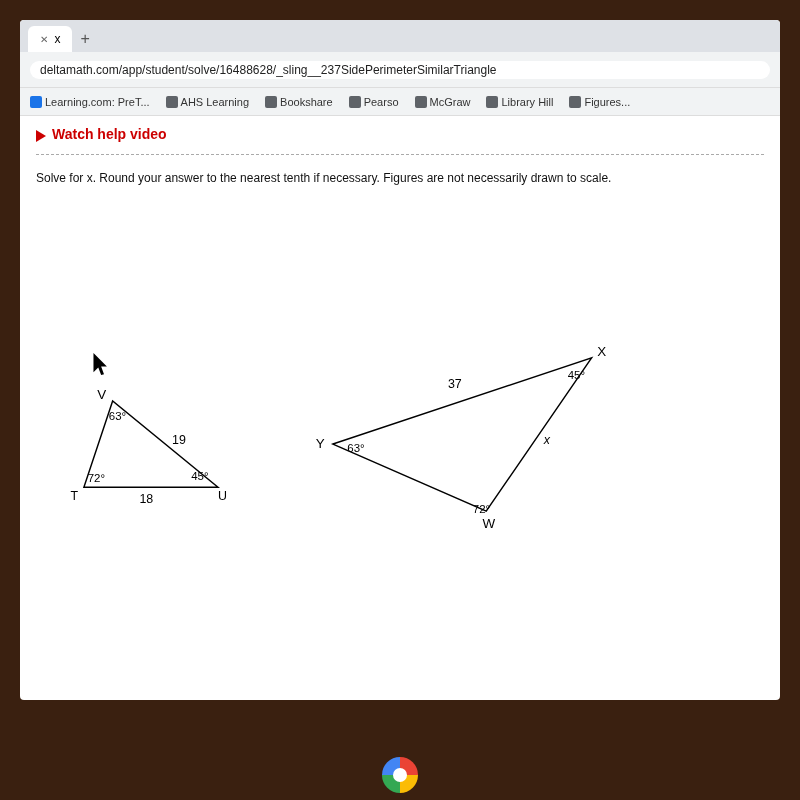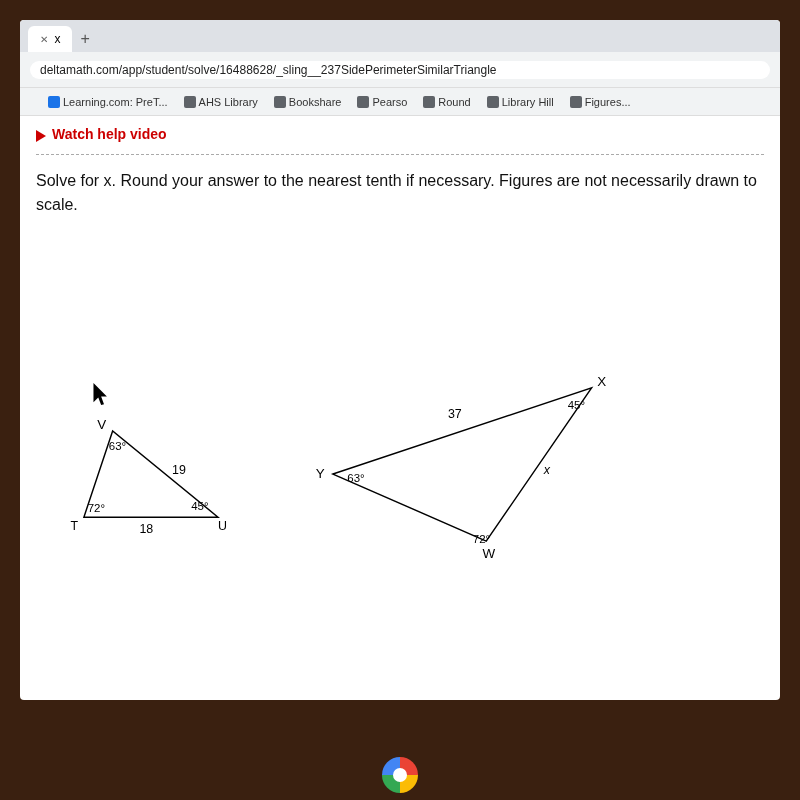--- a/index.html
+++ b/index.html
@@ -66,21 +66,21 @@
       padding: 2px 10px;
       font-size: 12px;
       color: #222;
       flex: 1;
     }
     .bookmarks-bar {
       background: #f1f3f4;
       height: 28px;
       display: flex;
       align-items: center;
-      padding: 0 24px;
+      padding: 0 6px;
       gap: 8px;
       font-size: 11px;
       color: #333;
       border-bottom: 1px solid #ddd;
       overflow: hidden;
     }
     .bookmark-item {
       display: flex;
       align-items: center;
       gap: 3px;
@@ -118,21 +118,21 @@
       border-bottom: 6px solid transparent;
       border-left: 10px solid #c00;
       display: inline-block;
     }
     .divider {
       border: none;
       border-top: 1px dashed #aaa;
       margin-bottom: 14px;
     }
     .problem-text {
-      font-size: 16px;
+      font-size: 12px;
       color: #111;
       line-height: 1.5;
       margin-bottom: 20px;
     }
     .diagram-area {
       position: relative;
       width: 100%;
       height: 340px;
     }
     svg.triangles {
@@ -188,33 +188,33 @@
     <div class="address-text">deltamath.com/app/student/solve/16488628/_sling__237SidePerimeterSimilarTriangle</div>
   </div>
 
   <div class="bookmarks-bar">
     <div class="bookmark-item">
       <span class="bookmark-icon blue"></span>
       <span>Learning.com: PreT...</span>
     </div>
     <div class="bookmark-item">
       <span class="bookmark-icon"></span>
-      <span>AHS Library</span>
+      <span>AHS Learning</span>
     </div>
     <div class="bookmark-item">
       <span class="bookmark-icon"></span>
       <span>Bookshare</span>
     </div>
     <div class="bookmark-item">
       <span class="bookmark-icon"></span>
       <span>Pearso</span>
     </div>
     <div class="bookmark-item">
       <span class="bookmark-icon"></span>
-      <span>Round</span>
+      <span>McGraw</span>
     </div>
     <div class="bookmark-item">
       <span class="bookmark-icon"></span>
       <span>Library Hill</span>
     </div>
     <div class="bookmark-item">
       <span class="bookmark-icon"></span>
       <span>Figures...</span>
     </div>
   </div>

